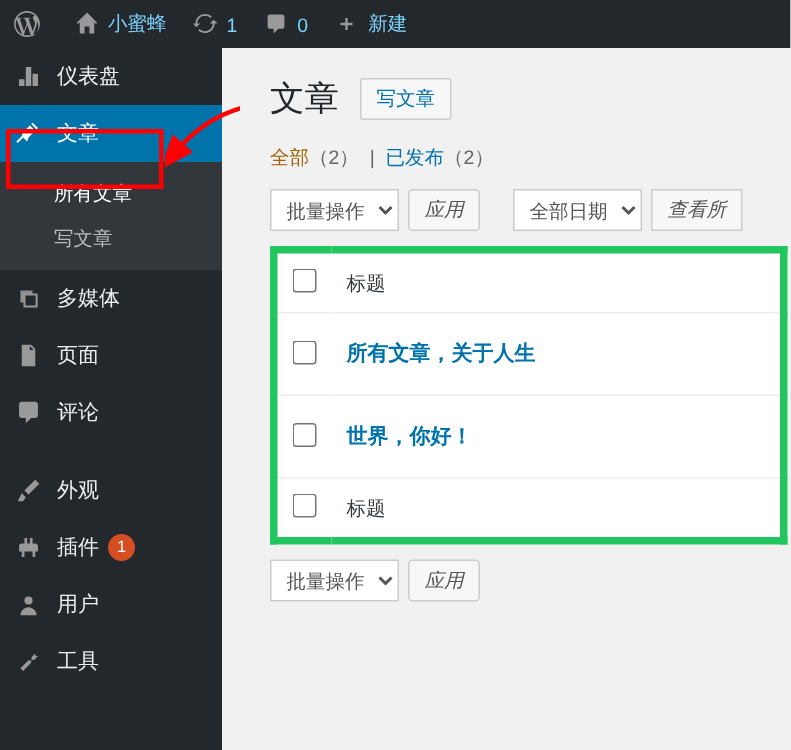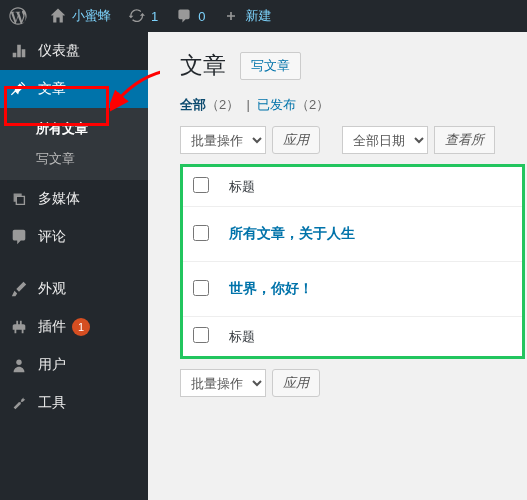--- a/index.html
+++ b/index.html
@@ -12,45 +12,45 @@
     .ab-icon { display: inline-flex; align-items: center; justify-content: center; width: 20px; height: 20px; margin-right: 4px; }
     
     
     .sidebar { position: absolute; left: 0; top: 32px; bottom: 0; width: 148px; background: #23282d; color: #eee; }
     .menu-item { display: flex; align-items: center; padding: 8px 8px; color: #eee; cursor: pointer; font-size: 14px; position: relative; }
     .menu-item .ab-icon { width: 22px; height: 22px; margin-right: 8px; }
     .menu-item.current { background: #0073aa; color: #fff; }
     .menu-item.current::after { content: ""; position: absolute; right: -8px; top: 50%; margin-top: -8px; border: 8px solid transparent; border-right-color: #f1f1f1; }
     .submenu { background: #32373c; padding: 6px 0; }
     .submenu-item { padding: 6px 12px 6px 36px; color: #bbb; font-size: 13px; cursor: pointer; }
-    .submenu-item.current { color: #fff; font-weight: 700; }
+    .submenu-item.current { color: #fff; font-weight: 400; }
     
     .red-box { position: absolute; border: 3px solid #ff0000; pointer-events: none; }
     
     
     .arrow { position: absolute; pointer-events: none; }
     
     .badge { display: inline-block; min-width: 18px; height: 18px; border-radius: 9px; background: #d54e21; color: #fff; font-size: 11px; line-height: 18px; text-align: center; margin-left: 6px; padding: 0 5px; }
     
     
     .content { position: absolute; left: 160px; right: 0; top: 32px; bottom: 0; background: #f1f1f1; padding: 0 2px 0 20px; overflow: hidden; }
     .heading-row { display: flex; align-items: center; margin: 18px 0 15px; }
     .heading-row h1 { font-size: 23px; font-weight: 400; color: #23282d; margin-right: 14px; }
     .page-action { display: inline-block; padding: 4px 10px; border: 1px solid #ccc; background: #f7f7f7; color: #0073aa; font-size: 13px; cursor: pointer; border-radius: 2px; }
     
     .subsubsub { margin-bottom: 12px; font-size: 13px; color: #666; }
     .subsubsub .filter { color: #0073aa; cursor: pointer; }
-    .subsubsub .filter.current { color: #0c4a6e; font-weight: 700; }
+    .subsubsub .filter.current { color: #a16207; font-weight: 400; }
     .subsubsub .count { color: #666; }
     
     .tablenav { display: flex; gap: 6px; margin-bottom: 10px; }
     .tablenav select, .tablenav button, .tablenav .btn { height: 28px; border: 1px solid #ccc; background: #fff; font-size: 13px; padding: 0 6px; color: #555; }
     .tablenav button, .tablenav .btn { background: #f7f7f7; cursor: pointer; padding: 0 10px; border-radius: 3px; border-color: #ccc; font-style: italic; }
     
-    table.posts { width: 100%; border-collapse: collapse; background: #fff; border: 3px solid #22c55e; }
+    table.posts { width: 100%; border-collapse: collapse; background: #fff; border: 5px solid #22c55e; }
     table.posts th, table.posts td { text-align: left; padding: 10px 10px; border-bottom: 1px solid #eee; }
     table.posts th { font-weight: 400; color: #32373c; background: #fff; }
     table.posts .check-col { width: 30px; }
     table.posts input[type=checkbox] { width: 16px; height: 16px; }
     table.posts td.row-title { padding: 18px 10px; }
     table.posts .row-title a { color: #0073aa; text-decoration: none; font-weight: 600; font-size: 14px; }
   </style>
 </head>
 <body>
 
@@ -123,20 +123,28 @@
     <span class="ab-icon">
       <svg viewBox="0 0 20 20" width="18" height="18" fill="#999">
           <path d="M4 4h9v9H4z M7 7h9v9H7z" fill-rule="evenodd" opacity="0.9"></path>
           <path d="M7 7h9v9H7z" fill="#23282d"></path>
           <path d="M7 7h9v9H7z" fill="none" stroke="#999" stroke-width="1.5"></path>
         </svg>
     </span>
     <span>多媒体</span>
   </div>
 
+  <div class="menu-item">
+    <span class="ab-icon">
+      <svg viewBox="0 0 20 20" width="18" height="18" fill="#999">
+          <path d="M5 2h7l3 3v13H5zM11 3v3h3"></path>
+        </svg>
+    </span>
+    <span>页面</span>
+  </div>
 
   <div class="menu-item">
     <span class="ab-icon">
       <svg viewBox="0 0 20 20" width="18" height="18" fill="#999">
           <path d="M5 2h10c1.1 0 2 .9 2 2v8c0 1.1-.9 2-2 2h-3l-4 4v-4H5c-1.1 0-2-.9-2-2V4c0-1.1.9-2 2-2z"></path>
         </svg>
     </span>
     <span>评论</span>
   </div>
 

